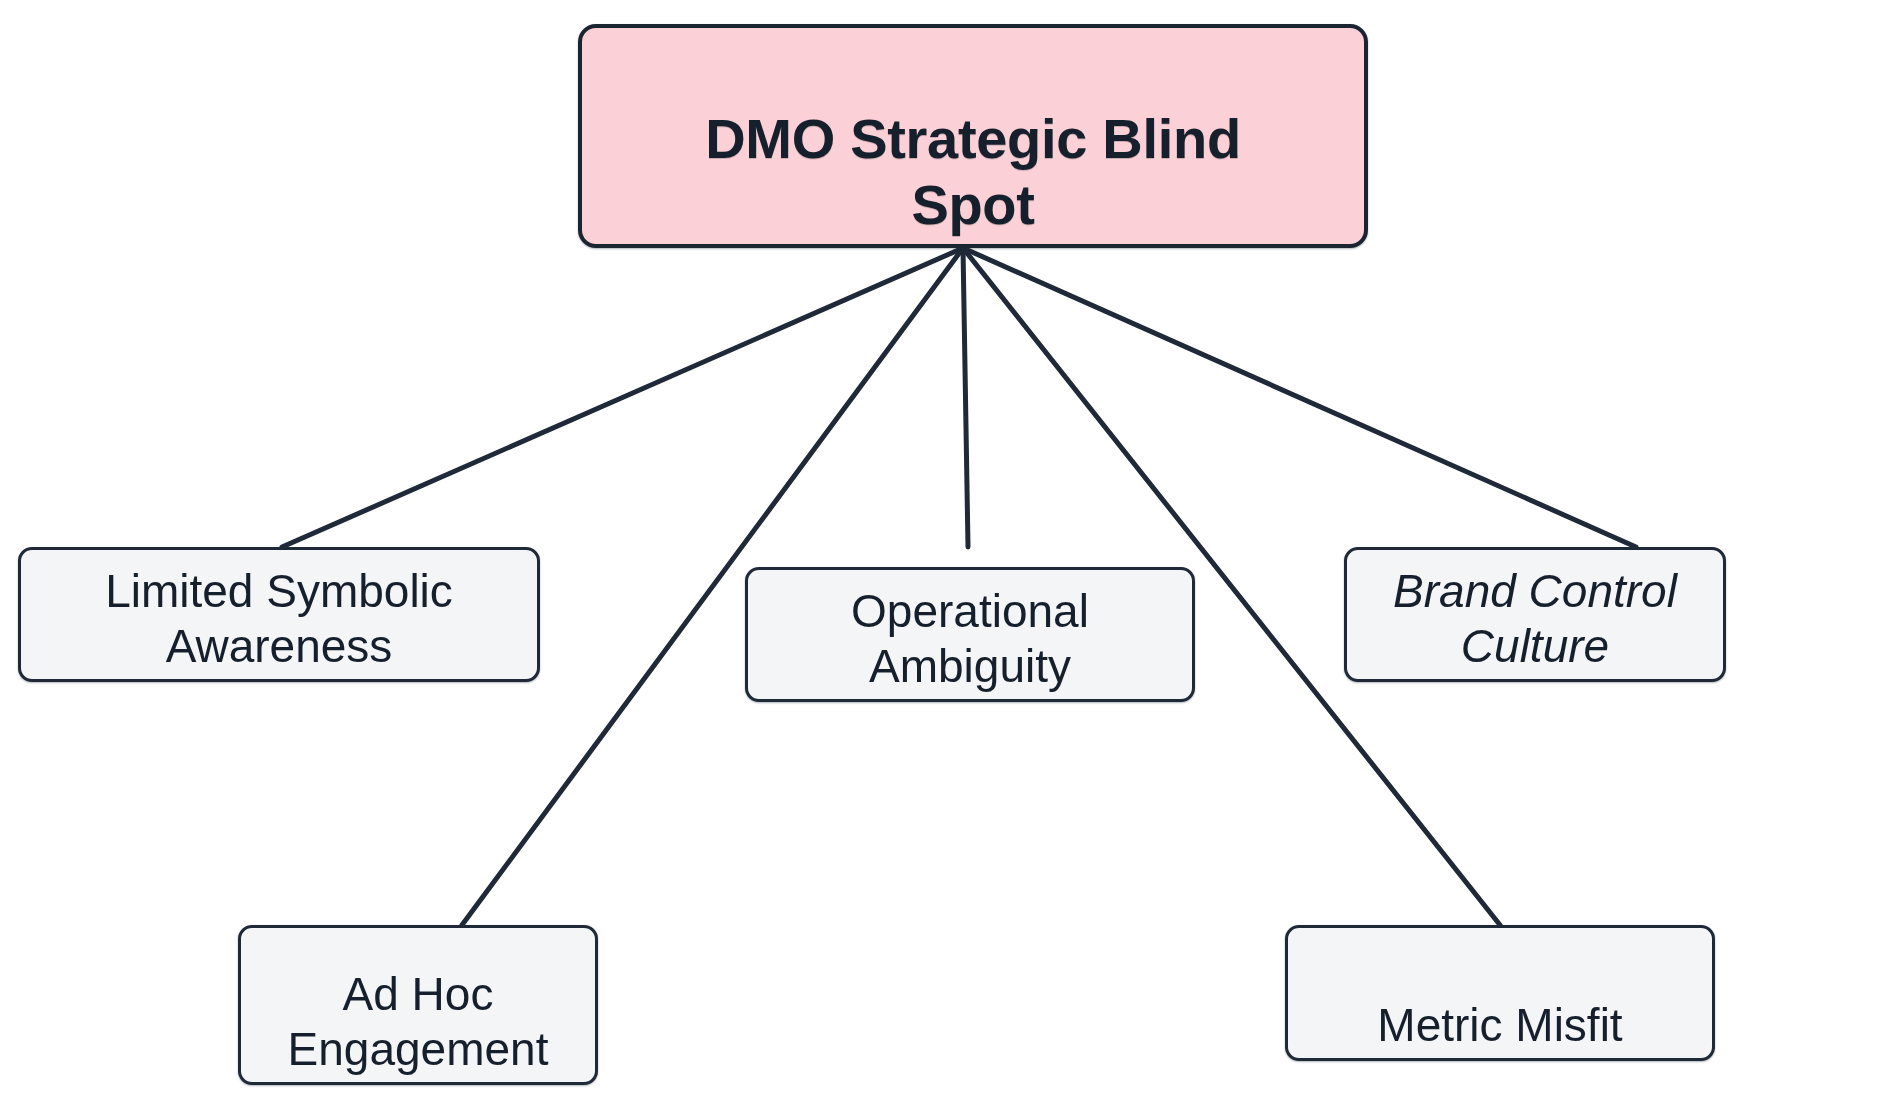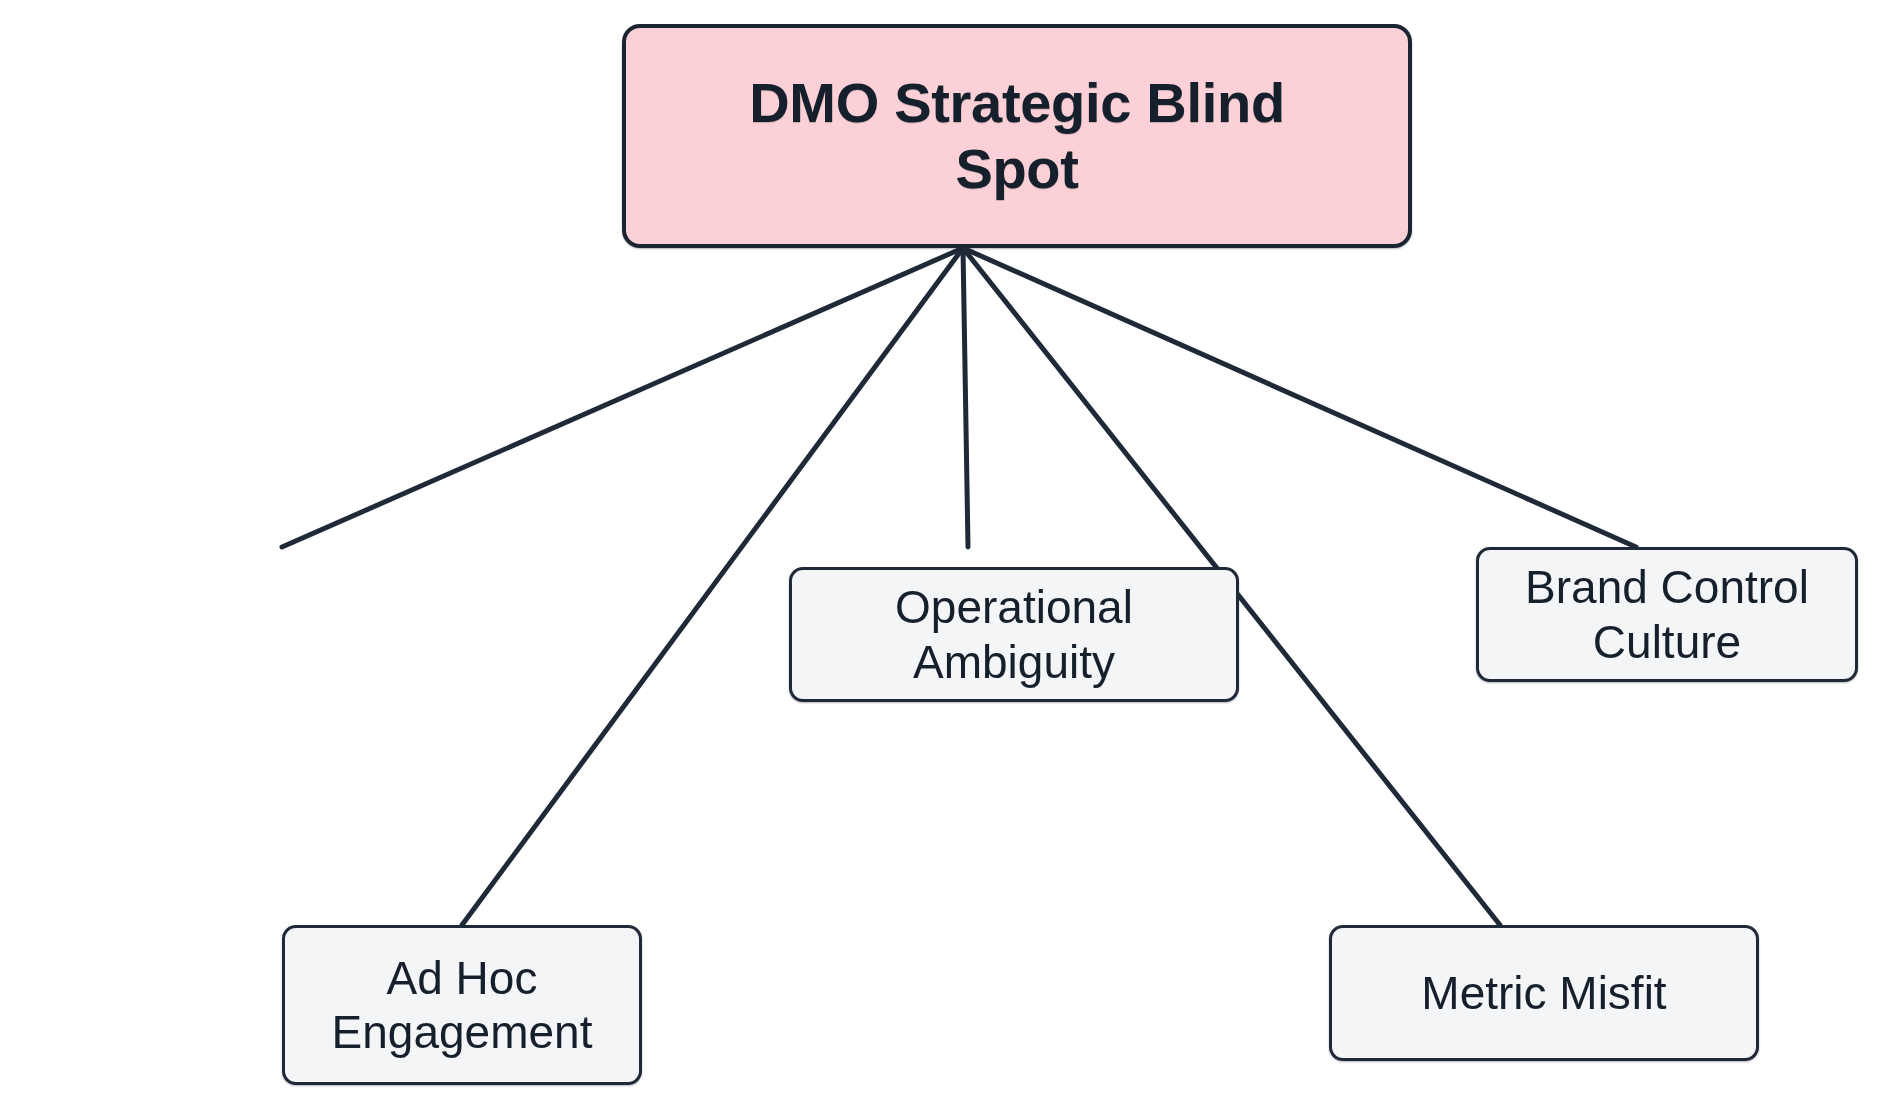--- a/index.html
+++ b/index.html
@@ -24,32 +24,31 @@
     left: 0;
     top: 0;
     width: 1884px;
     height: 1109px;
     pointer-events: none;
   }
   .node {
     position: absolute;
     box-sizing: border-box;
     display: flex;
-    align-items: center;
+    align-items: flex-end;
     justify-content: center;
     text-align: center;
     border-radius: 14px;
     border: 3px solid #1f2937;
     background: #f4f5f7;
     color: #16202c;
     line-height: 1.18;
     padding: 6px 14px;
     z-index: 5;
     box-shadow: 0 1px 2px rgba(30,40,55,0.35);
-    margin-left: 44px;
   }
   .node-label {
     display: block;
     width: 100%;
     white-space: pre-line;
   }
   
   #node-root {
     left: 578px;
     top: 24px;
@@ -73,25 +72,26 @@
     font-size: 46px;
   }
   #node-operational-ambiguity {
     left: 745px;
     top: 567px;
     width: 450px;
     height: 135px;
     font-size: 46px;
   }
   #node-brand-control-culture {
-    left: 1432px;
+    left: 1344px;
     top: 547px;
     width: 382px;
     height: 135px;
     font-size: 46px;
+    font-style: italic;
   }
   
   #node-ad-hoc-engagement {
     left: 238px;
     top: 925px;
     width: 360px;
     height: 160px;
     font-size: 46px;
   }
   #node-metric-misfit {
@@ -113,20 +113,24 @@
     <line x1="963" y1="248" x2="968" y2="547" stroke="#1f2937" stroke-width="5" stroke-linecap="round"></line>
     <line x1="963" y1="248" x2="1500" y2="925" stroke="#1f2937" stroke-width="5" stroke-linecap="round"></line>
     <line x1="963" y1="248" x2="1636" y2="547" stroke="#1f2937" stroke-width="5" stroke-linecap="round"></line>
   </svg>
 
   <div class="node" id="node-root">
     <span class="node-label">DMO Strategic Blind
 Spot</span>
   </div>
 
+  <div class="node" id="node-limited-symbolic-awareness">
+    <span class="node-label">Limited Symbolic
+Awareness</span>
+  </div>
 
   <div class="node" id="node-operational-ambiguity">
     <span class="node-label">Operational
 Ambiguity</span>
   </div>
 
   <div class="node" id="node-brand-control-culture">
     <span class="node-label">Brand Control
 Culture</span>
   </div>

